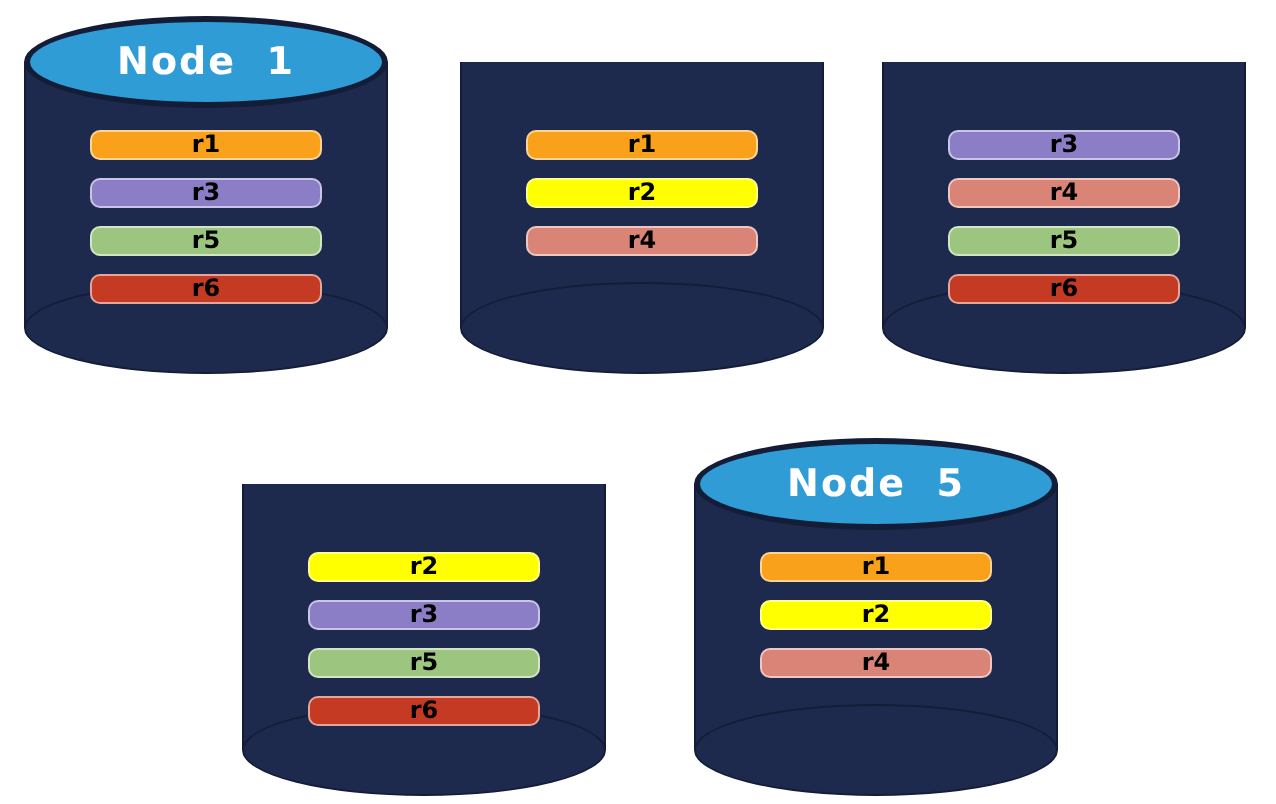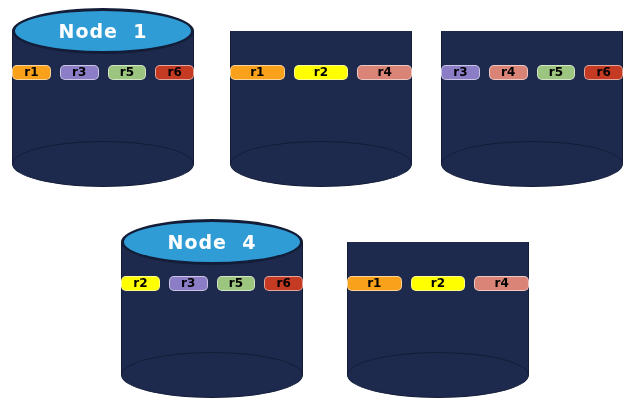--- a/index.html
+++ b/index.html
@@ -63,20 +63,21 @@
     font-weight: bold;
     white-space: pre;
     letter-spacing: 1px;
     text-align: center;
   }
   .bars {
     position: absolute;
     left: 0; right: 0;
     top: 57px;
     display: flex;
+    flex-direction: column;
     align-items: center;
     gap: 9px;
     z-index: 3;
   }
   .bar {
     width: 114px;
     height: 13px;
     border-radius: 5px;
     border: 1px solid rgba(255,255,255,0.55);
     box-sizing: content-box;
@@ -125,34 +126,34 @@
       <div class="bar" style="background: rgb(140, 126, 198);">r3</div>
       <div class="bar" style="background: rgb(217, 132, 118);">r4</div>
       <div class="bar" style="background: rgb(156, 197, 127);">r5</div>
       <div class="bar" style="background: rgb(196, 58, 34);">r6</div>
     </div>
   </div>
 
   <div class="node node-4">
     <div class="cyl-body"></div>
     <div class="cyl-bottom"></div>
-    <div class="cyl-top">
-      <span class="node-title">Node  4</span>
-    </div>
     <div class="bars">
       <div class="bar" style="background: rgb(255, 255, 0);">r2</div>
       <div class="bar" style="background: rgb(140, 126, 198);">r3</div>
       <div class="bar" style="background: rgb(156, 197, 127);">r5</div>
       <div class="bar" style="background: rgb(196, 58, 34);">r6</div>
     </div>
   </div>
 
   <div class="node node-5">
     <div class="cyl-body"></div>
     <div class="cyl-bottom"></div>
+    <div class="cyl-top">
+      <span class="node-title">Node  5</span>
+    </div>
     <div class="bars">
       <div class="bar" style="background: rgb(249, 161, 27);">r1</div>
       <div class="bar" style="background: rgb(255, 255, 0);">r2</div>
       <div class="bar" style="background: rgb(217, 132, 118);">r4</div>
     </div>
   </div>
 
 </div>
 
 </body></html>

